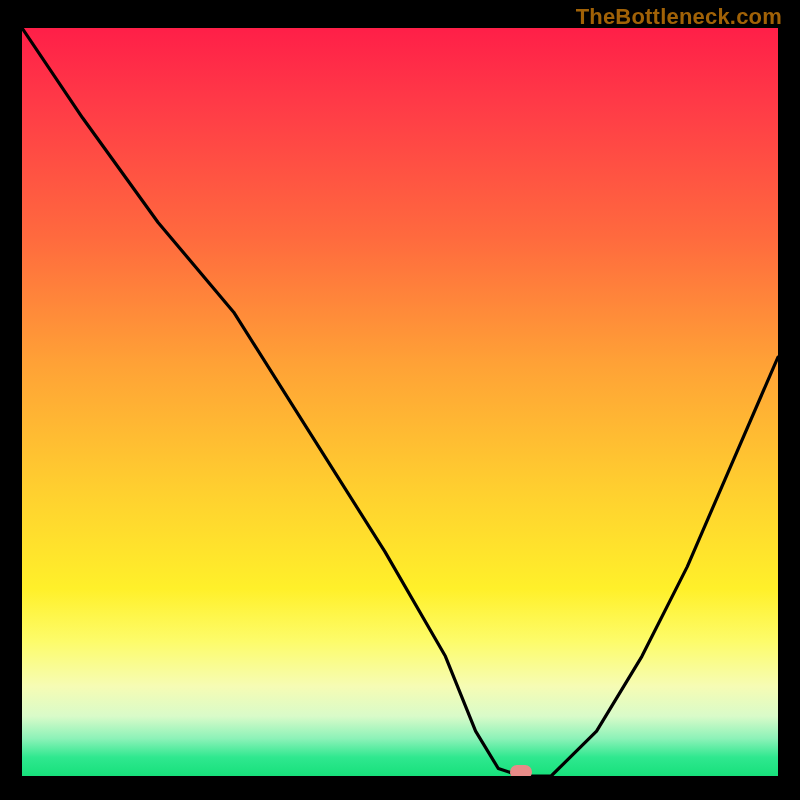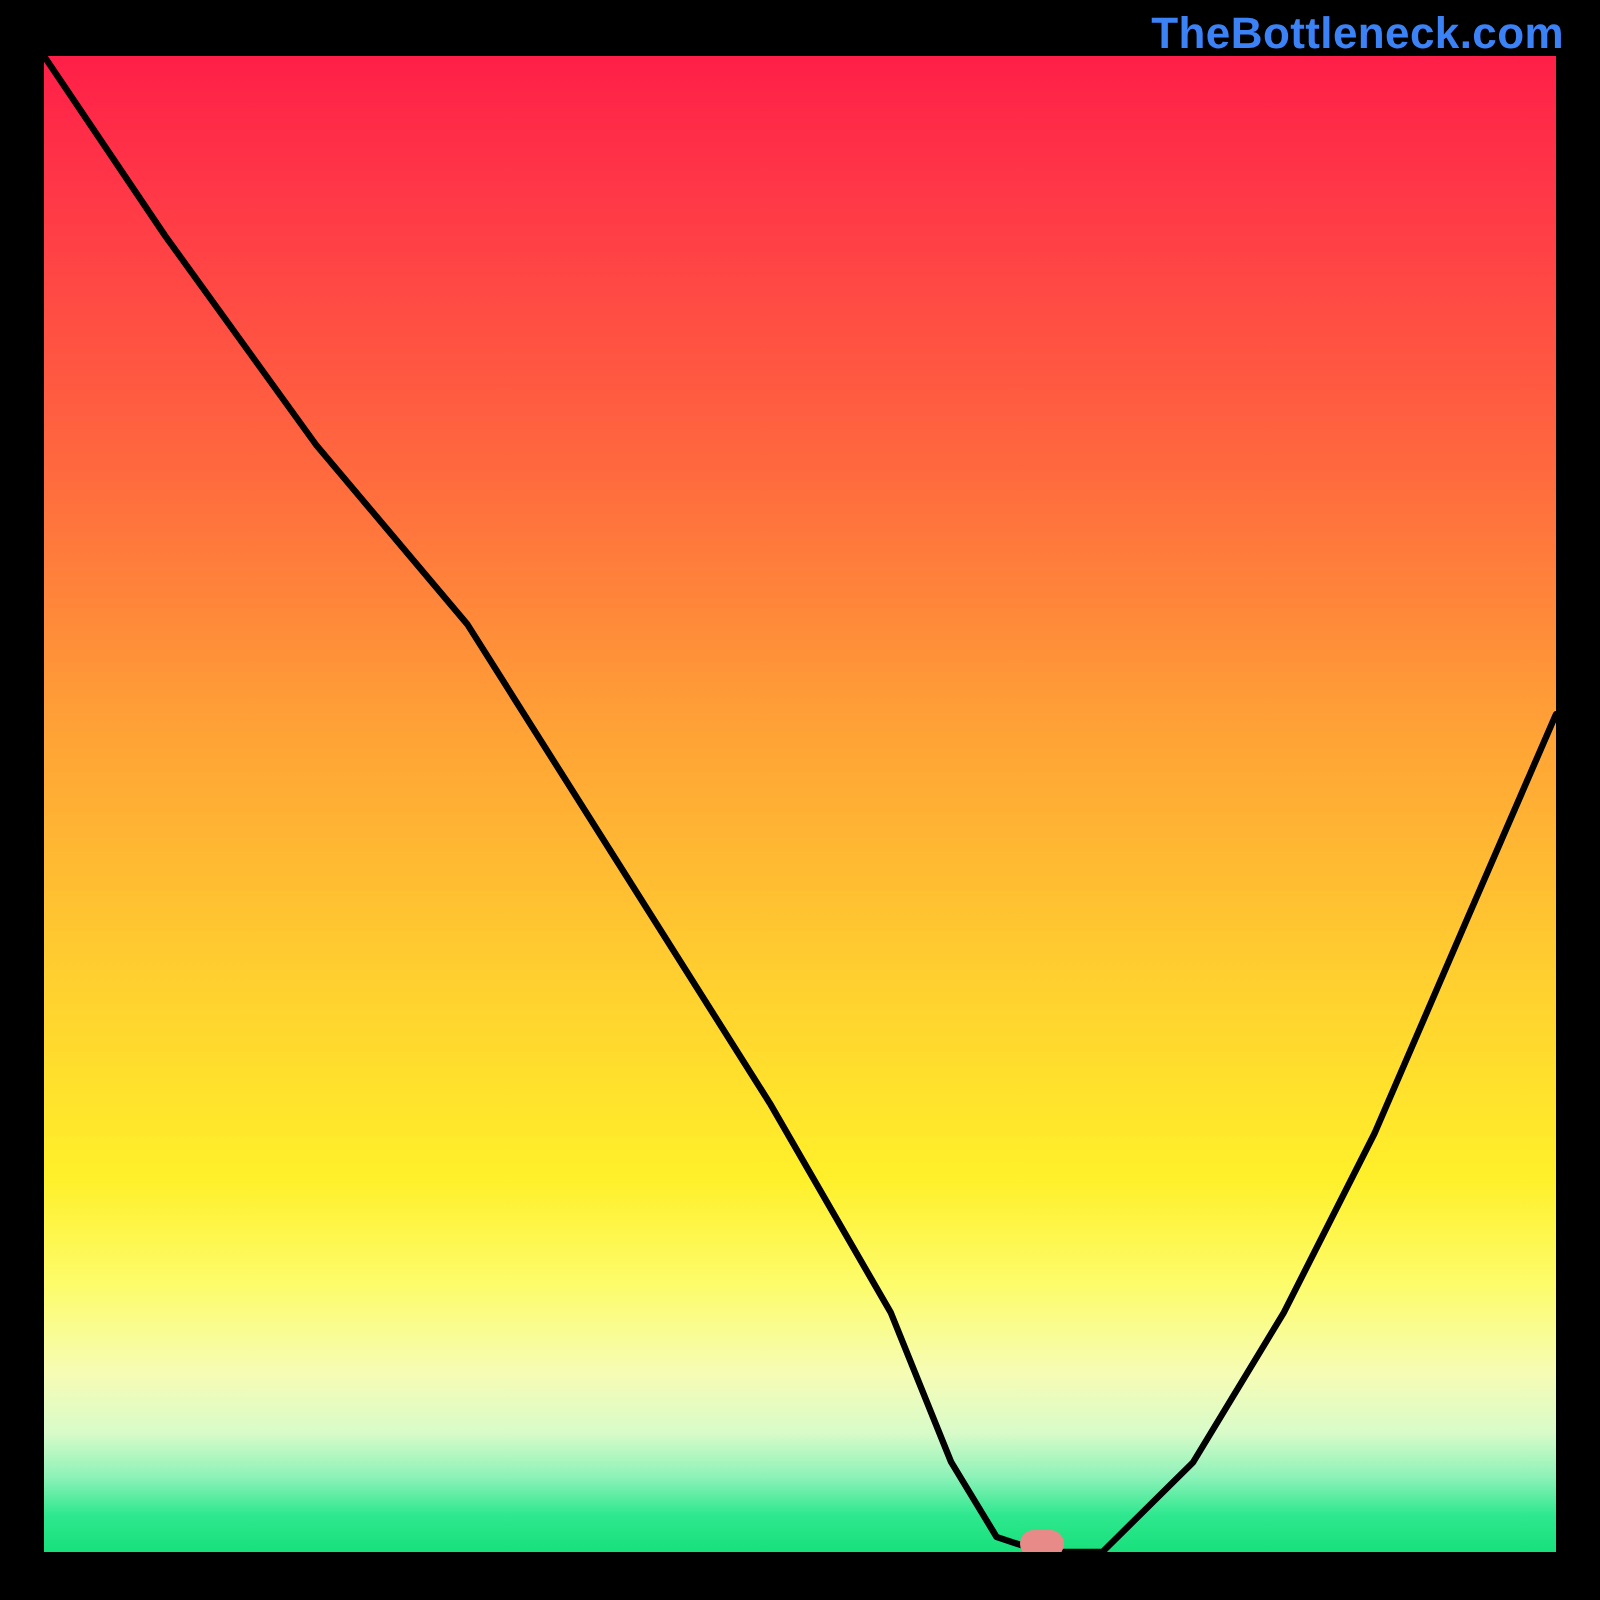--- a/index.html
+++ b/index.html
@@ -14,21 +14,21 @@
   .frame {
     position: relative;
     width: 800px;
     height: 800px;
     background: #000;
   }
   .watermark {
     position: absolute;
     top: 4px;
     right: 18px;
-    color: #3b82f6;
+    color: #a16207;
     font-size: 22px;
     font-weight: 600;
     letter-spacing: 0.2px;
     z-index: 10;
   }
   .plot-area {
     position: absolute;
     left: 22px;
     top: 28px;
     width: 756px;

